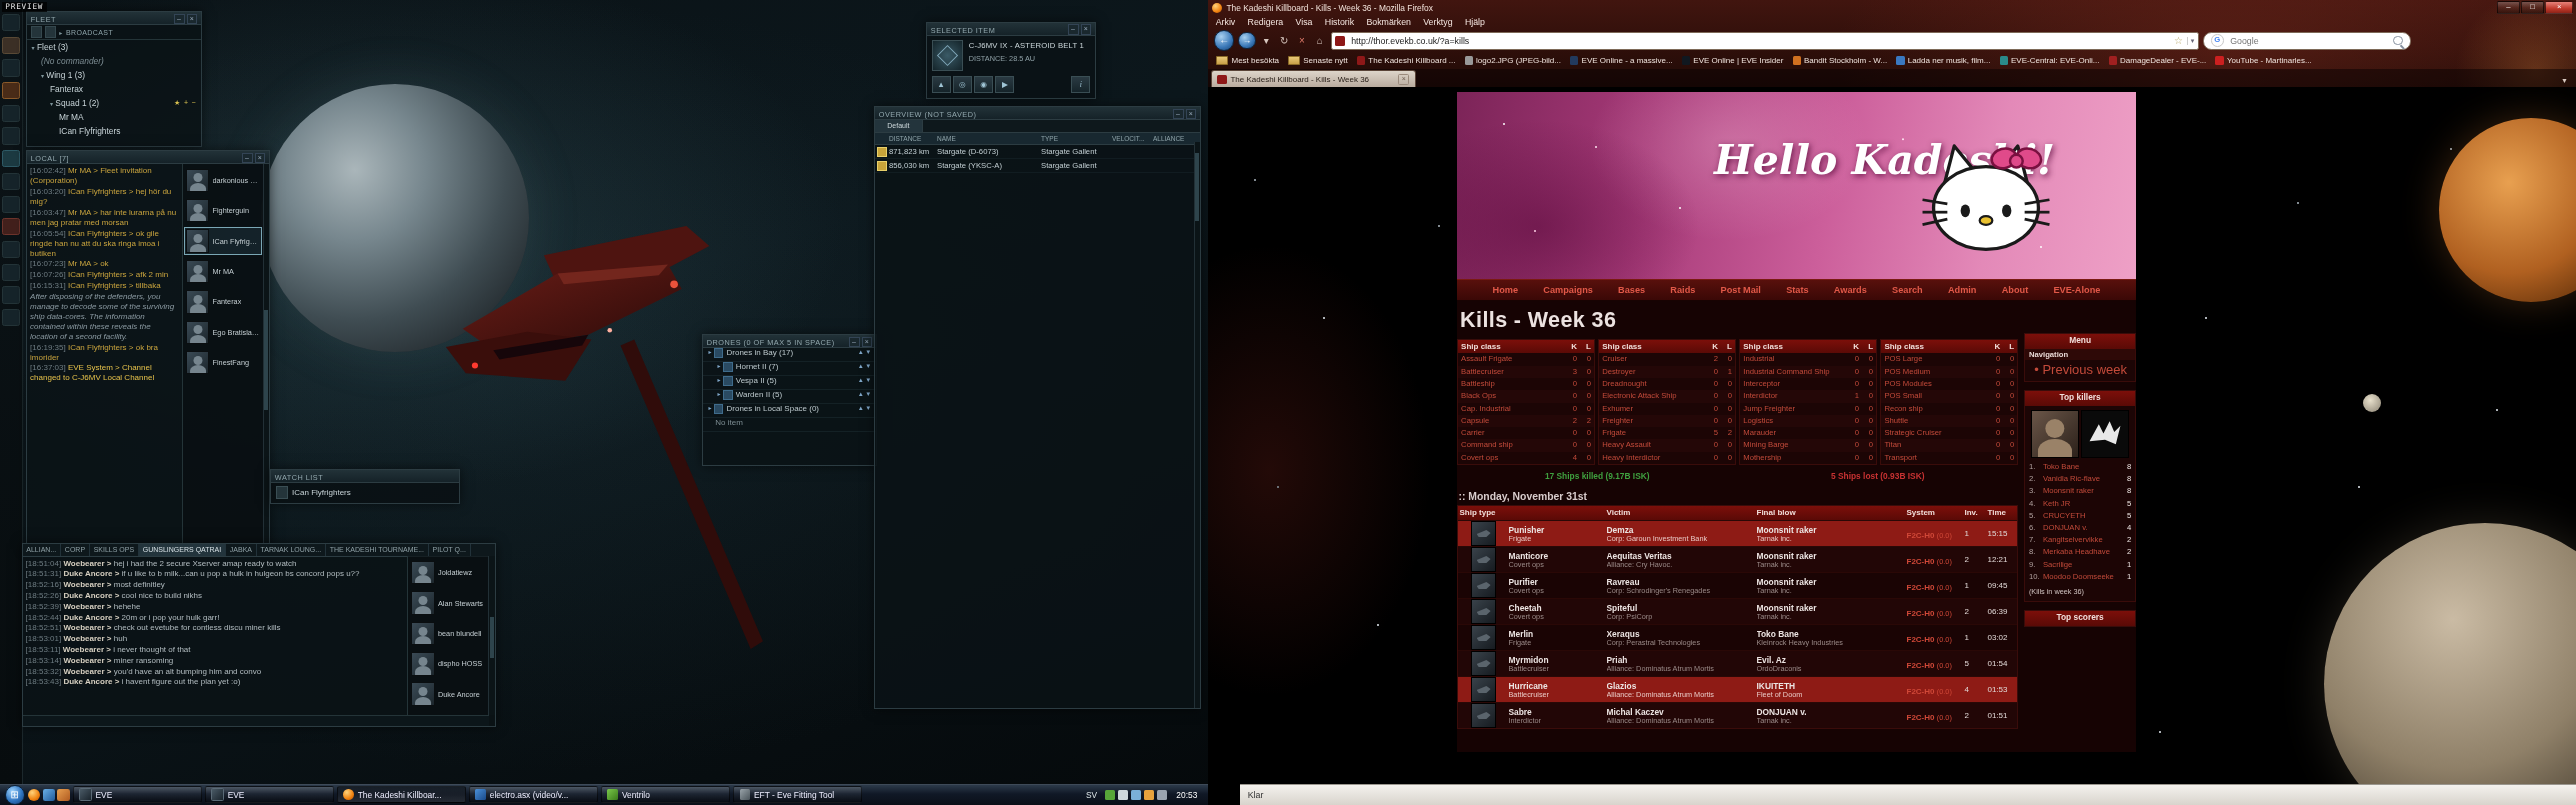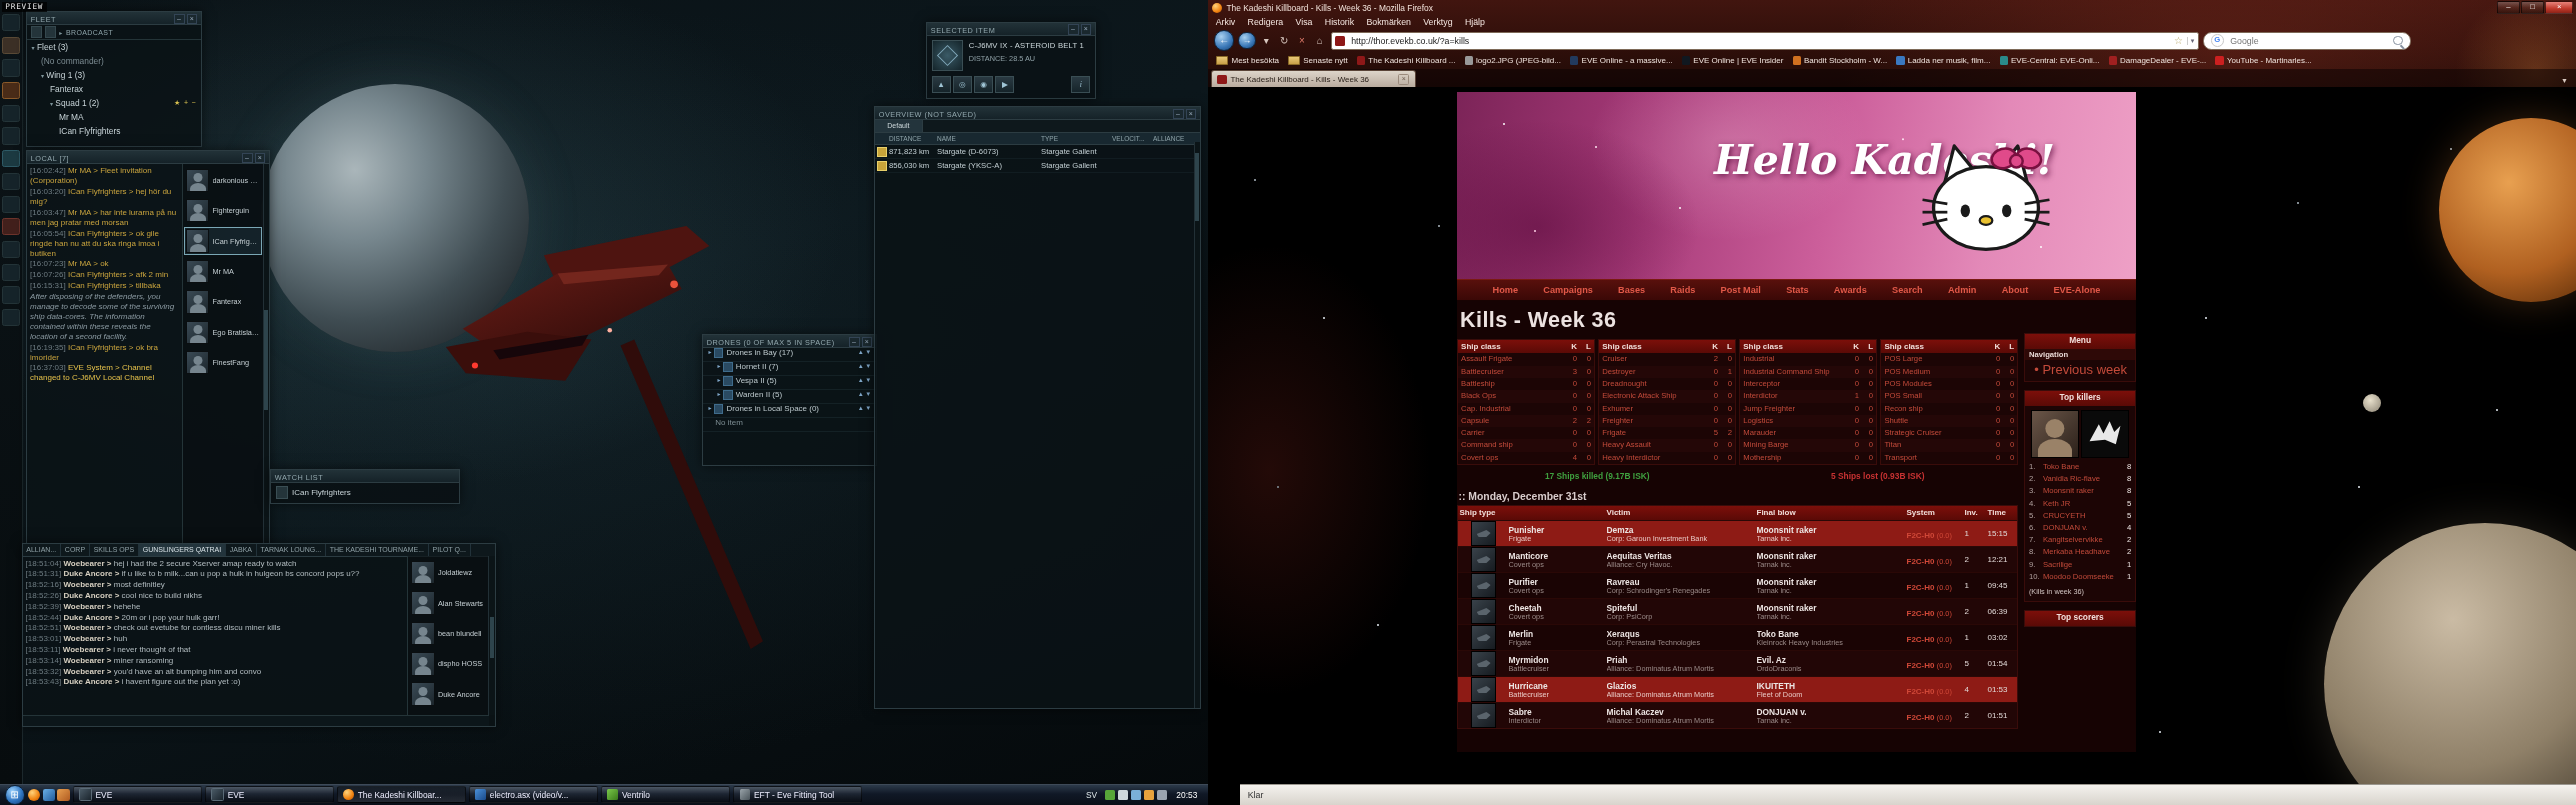--- a/index.html
+++ b/index.html
@@ -34,21 +34,21 @@
   .ew-title .sp{flex:1;}
   .ew-btn{width:8.4px;height:8.4px;line-height:7.7px;text-align:center;font-size:7px;color:#9ab;
     border:0.8px solid #345;background:#1a282e;flex:none;}
   #fleet-win{left:26px;top:10.7px;width:176px;height:136px;}
   .fl-toolbar{display:flex;align-items:center;gap:3.1px;padding:1.5px 3.8px;border-bottom:0.8px solid #243438;
     font-size:7px;color:#8fa4aa;letter-spacing:0.4px;}
   .fl-tbicon{width:9.2px;height:9.2px;background:#24343a;border:0.8px solid #35484e;flex:none;}
   .fl-caret{color:#7e949a;font-size:6.1px;}
   .tree-row{display:flex;align-items:center;height:14px;font-size:8.4px;color:#c8d4d8;overflow:hidden;}
   .tree-row .caret{color:#7e949a;margin-right:2.3px;font-size:6.1px;flex:none;}
-  .tree-row.dim{color:#7c8c92;text-align:center;}
+  .tree-row.dim{color:#7c8c92;font-style:italic;text-align:center;}
   .badges{margin-left:auto;margin-right:4.6px;color:#d8c050;font-size:7px;letter-spacing:0.8px;}
   #local-win{left:26px;top:150px;width:244px;height:399px;}
   .chat-body{position:absolute;top:13px;bottom:0;left:0;right:5.4px;display:flex;overflow:hidden;}
   .chat-body.withinput{bottom:10.7px;}
   .chat-log{flex:1;padding:2.3px 3.1px;overflow:hidden;font-size:8px;line-height:10px;}
   .chatline{margin-bottom:0.8px;word-wrap:break-word;}
   .ts{color:#6e7c82;}
   .chatline.gold .author,.chatline.gold .txt{color:#c9a43e;}
   .chatline.system .author,.chatline.system .txt{color:#e5c14b;}
   .chatline.mission .txt{color:#8b9aa2;font-style:italic;}
@@ -1004,21 +1004,21 @@
                     <a class="scname">Transport</a>
                     <span class="sck">0</span>
                     <span class="scl">0</span>
                   </div>
                 </div>
               </div>
             <div id="kb-summary">
               <span class="sum killed">17 Ships killed (9.17B ISK)</span>
               <span class="sum lost">5 Ships lost (0.93B ISK)</span>
             </div>
-            <div id="kb-day">:: Monday, December 31st</div>
+            <div id="kb-day">:: Monday, November 31st</div>
             <div id="kb-kills">
               <div id="kills-head" class="khead">
                   <span class="khcell">Ship type</span>
                   <span class="khcell">Victim</span>
                   <span class="khcell">Final blow</span>
                   <span class="khcell">System</span>
                   <span class="khcell">Inv.</span>
                   <span class="khcell">Time</span>
                 </div>
               <div id="kills-rows">

